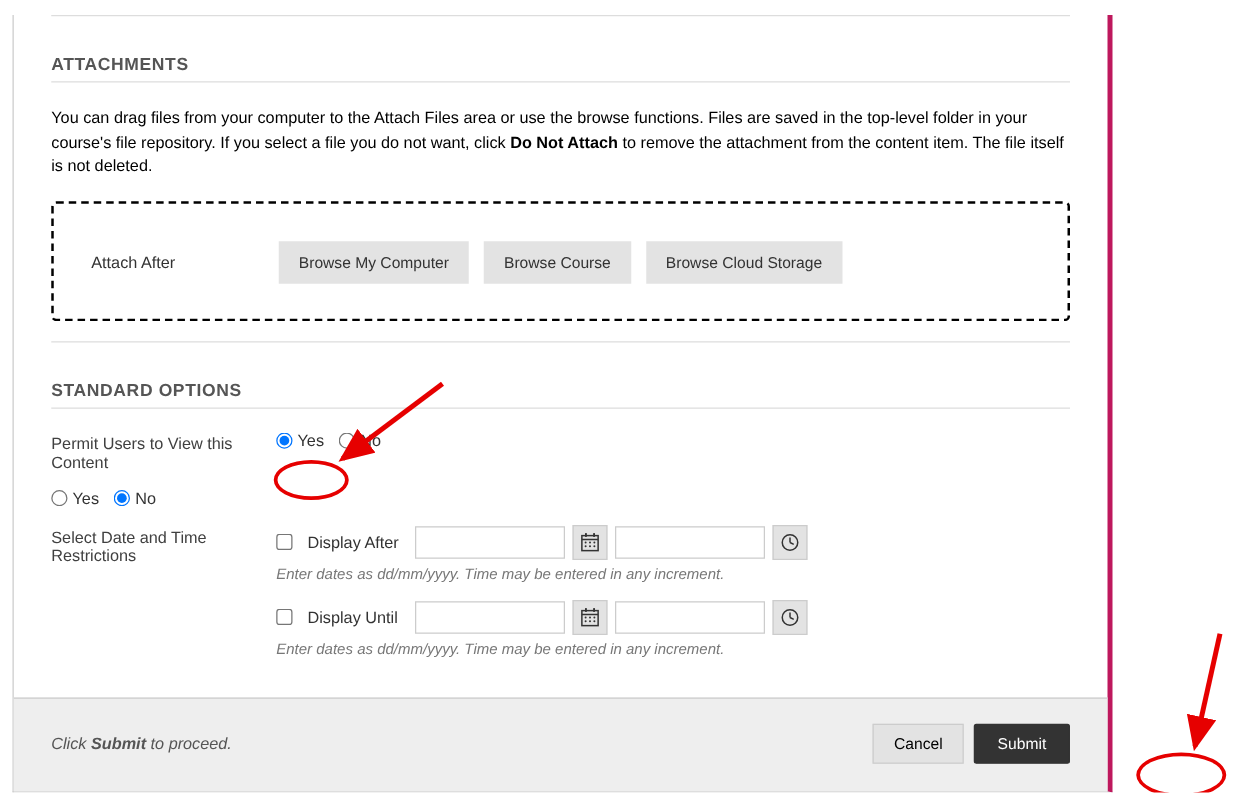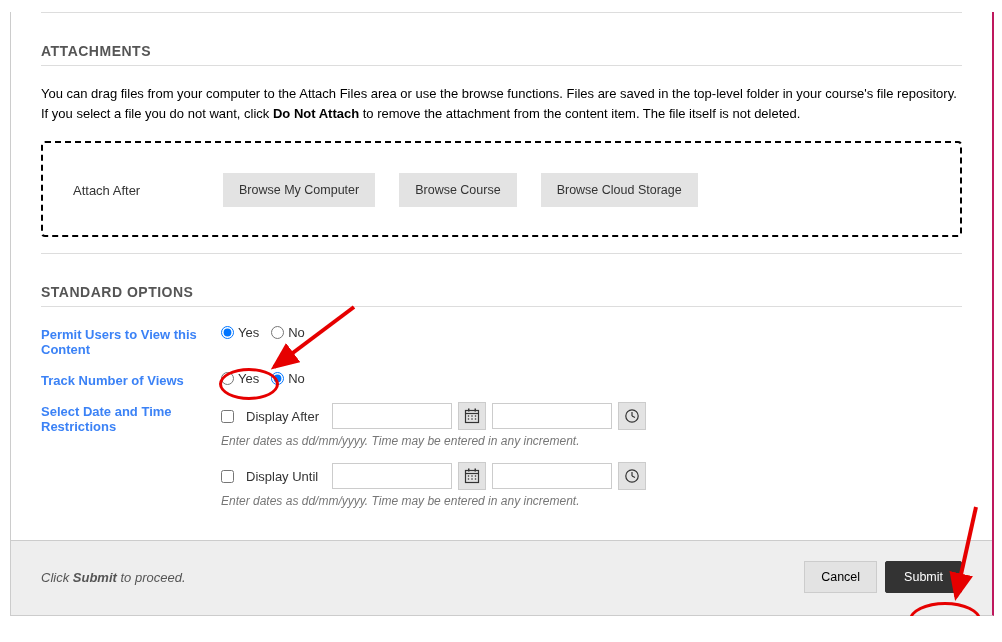--- a/index.html
+++ b/index.html
@@ -5,24 +5,24 @@
   * { box-sizing: border-box; }
   body {
     margin: 0;
     font-family: "Helvetica Neue", Arial, sans-serif;
     font-size: 13px;
     color: #333;
     background: #fff;
   }
   .outer {
     border-left: 1px solid #ccc;
-    border-right: 2px solid #be185d;
+    border-right: 4px solid #be185d;
     border-bottom: 1px solid #ccc;
     margin: 0 10px;
-    width: 984px;
+    width: 880px;
     position: relative;
   }
   .content {
     padding: 0 30px;
   }
   hr.top-line, hr.section-sep {
     border: none;
     border-top: 1px solid #ddd;
     margin: 0;
   }
@@ -49,41 +49,40 @@
     padding: 30px 30px 28px 30px;
     margin-bottom: 10px;
     display: flex;
     align-items: center;
   }
   .dashed-label {
     width: 150px;
     flex-shrink: 0;
     color: #333;
   }
-  .btn-row { display: flex; gap: 24px; border-radius: 15px; }
+  .btn-row { display: flex; gap: 12px; border-radius: 15px; }
   .browse-btn {
     background: #e3e3e3;
     border: none;
     color: #333;
     padding: 10px 16px;
     font-size: 12.5px;
     cursor: pointer;
     font-family: inherit;
   }
   .opt-row {
     display: flex;
     align-items: flex-start;
     margin: 14px 0 8px 0;
   }
   .opt-label {
     width: 180px;
     flex-shrink: 0;
-    color: #3b82f6;
+    color: #404040;
     padding-top: 2px;
-    font-weight: bold;
   }
   .opt-controls { flex: 1; }
   .radio-set { display: flex; gap: 12px; align-items: center; }
   .radio-set label { display: flex; align-items: center; gap: 4px; }
   .radio-set input[type=radio] { margin: 0; }
   .date-line {
     display: flex;
     align-items: center;
     gap: 6px;
     margin-bottom: 4px;
@@ -192,21 +191,20 @@
           </label>
           <label>
             <input type="radio" name="permit" style="">
             <span>No</span>
           </label>
         </div>
       </div>
     </div>
 
     <div class="opt-row">
-      <div class="opt-label">Track Number of Views</div>
       <div class="opt-controls">
         <div class="radio-set">
           <label>
             <input type="radio" name="track" style="">
             <span>Yes</span>
           </label>
           <label>
             <input type="radio" name="track" checked="" style="">
             <span>No</span>
           </label>

